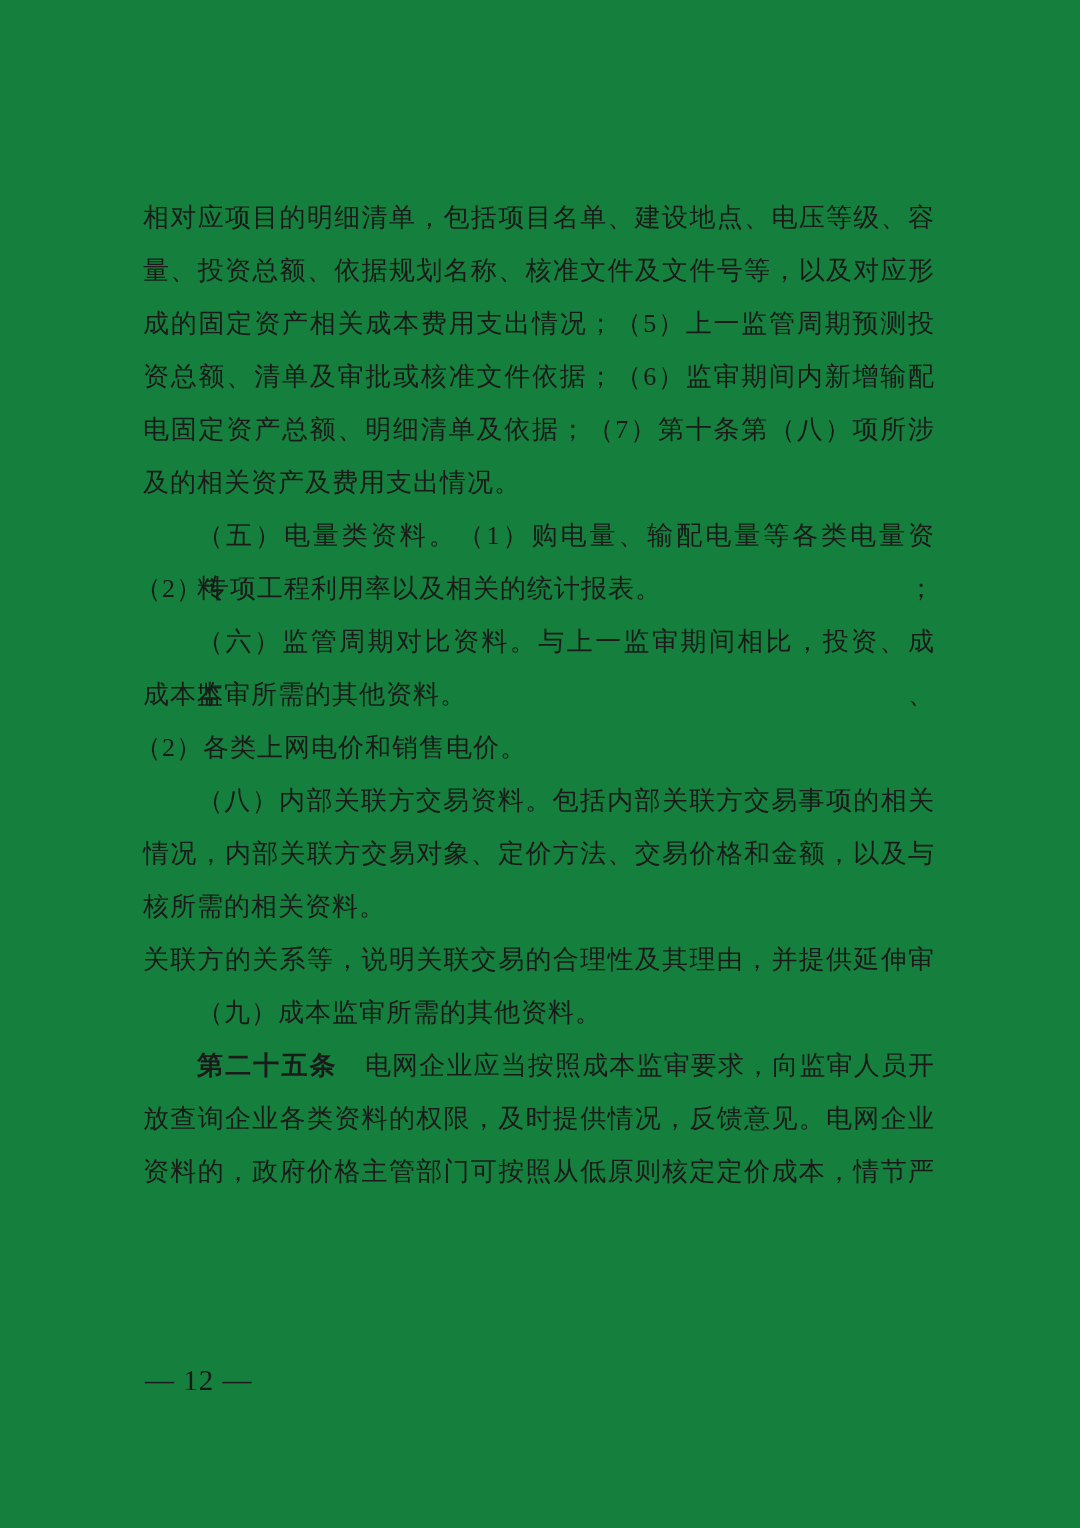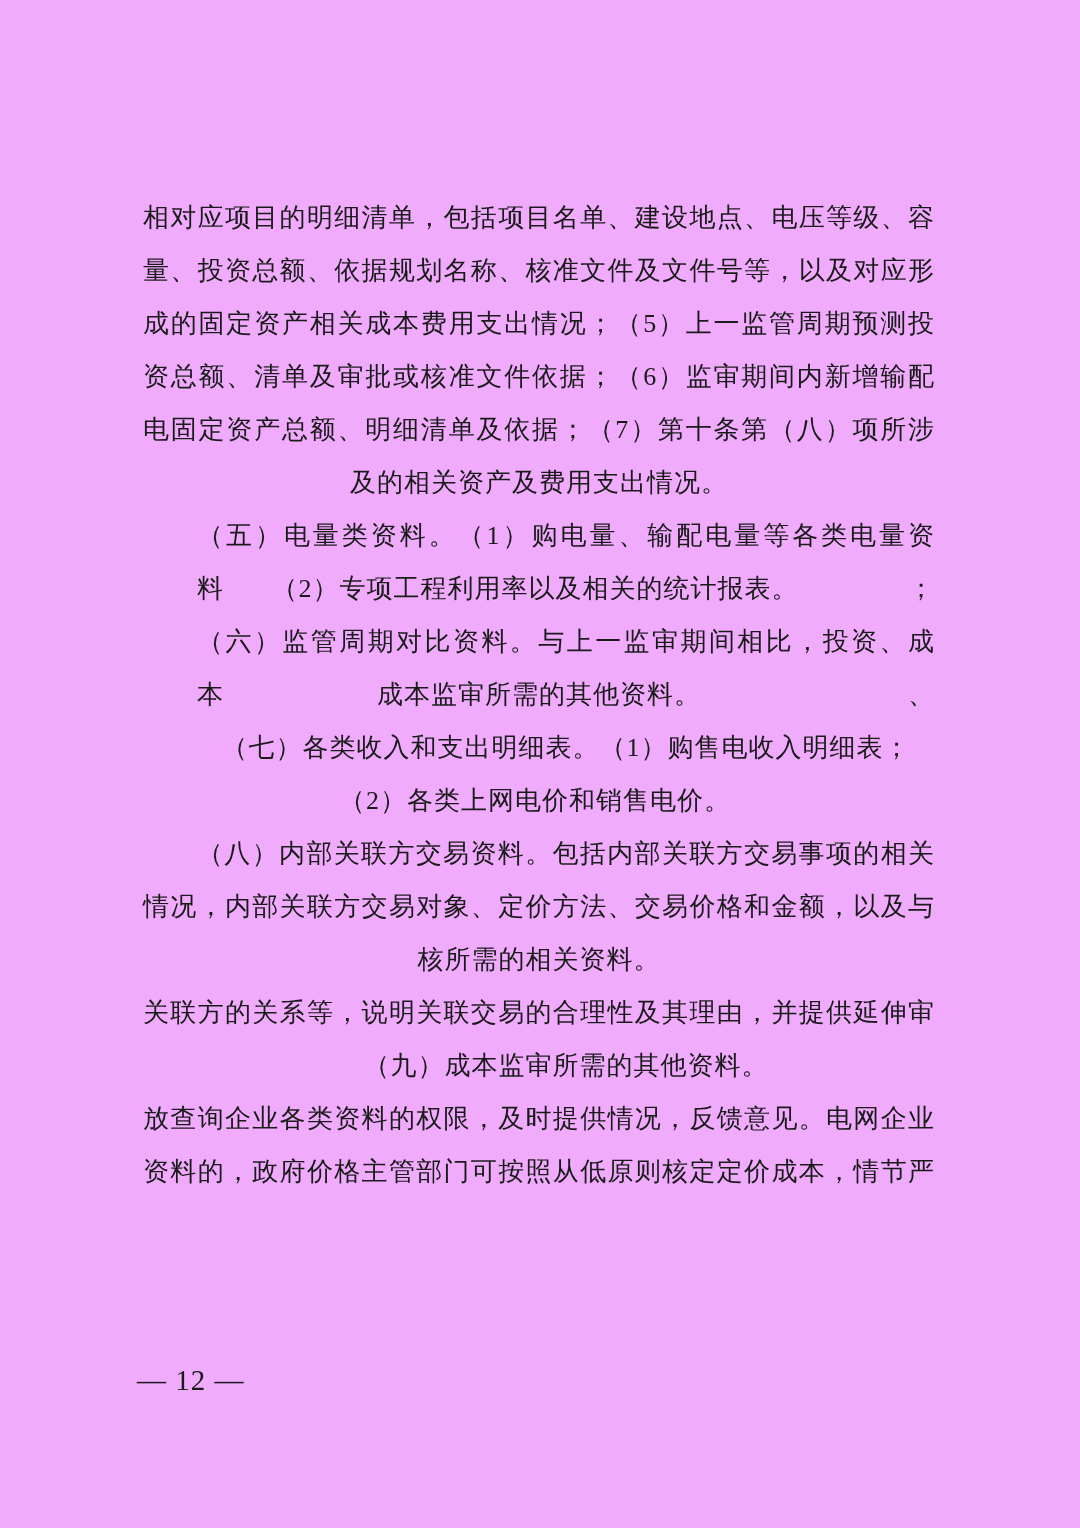--- a/index.html
+++ b/index.html
@@ -2,55 +2,55 @@
 <html><head>
 <meta charset="utf-8">
 <title>Document page</title>
 <style>
   html, body { margin: 0; padding: 0; background: #e8e8e8; }
   .page {
     position: relative;
     width: 1080px;
     height: 1528px;
     margin: 0 auto;
-    background: #f0abfc;
+    background: #15803d;
     color: #1a1a1a;
     font-family: "Liberation Serif", "DejaVu Serif", serif;
     overflow: hidden;
   }
   .content {
     position: absolute;
     left: 143px;
     top: 191px;
     width: 792px;
   }
   .line {
     font-size: 26px;
     height: 53px;
     line-height: 53px;
     letter-spacing: 1px;
     white-space: nowrap;
-    text-align: center;
+    text-align: left;
   }
   .line.full {
     white-space: normal;
     text-align: justify;
     text-align-last: justify;
     text-justify: inter-character;
   }
   .line.indent { padding-left: 54px; }
   .line.paren  { margin-left: -8px; }
   .article-no {
     font-family: "Liberation Sans", "DejaVu Sans", sans-serif;
     font-weight: bold;
     letter-spacing: 2px;
   }
   .footer {
     position: absolute;
-    left: 137px;
+    left: 145px;
     top: 1360px;
     font-size: 29px;
     line-height: 40px;
     letter-spacing: 1px;
     color: #1a1a1a;
   }
 </style>
 </head>
 <body>
 
@@ -59,24 +59,24 @@
       <div class="line full"><span>相对应项目的明细清单，包括项目名单、建设地点、电压等级、容</span></div>
       <div class="line full"><span>量、投资总额、依据规划名称、核准文件及文件号等，以及对应形</span></div>
       <div class="line full"><span>成的固定资产相关成本费用支出情况；（5）上一监管周期预测投</span></div>
       <div class="line full"><span>资总额、清单及审批或核准文件依据；（6）监审期间内新增输配</span></div>
       <div class="line full"><span>电固定资产总额、明细清单及依据；（7）第十条第（八）项所涉</span></div>
       <div class="line"><span>及的相关资产及费用支出情况。</span></div>
       <div class="line full indent"><span>（五）电量类资料。（1）购电量、输配电量等各类电量资料；</span></div>
       <div class="line paren"><span>（2）专项工程利用率以及相关的统计报表。</span></div>
       <div class="line full indent"><span>（六）监管周期对比资料。与上一监审期间相比，投资、成本、</span></div>
       <div class="line"><span>成本监审所需的其他资料。</span></div>
-      <div class="line indent"><span>（七）各类收入和支出明细表。（1）购售电收入明细表；</span></div>
       <div class="line paren"><span>（2）各类上网电价和销售电价。</span></div>
       <div class="line full indent"><span>（八）内部关联方交易资料。包括内部关联方交易事项的相关</span></div>
       <div class="line full"><span>情况，内部关联方交易对象、定价方法、交易价格和金额，以及与</span></div>
       <div class="line"><span>核所需的相关资料。</span></div>
       <div class="line full"><span>关联方的关系等，说明关联交易的合理性及其理由，并提供延伸审</span></div>
       <div class="line indent"><span>（九）成本监审所需的其他资料。</span></div>
+      <div class="line full indent"><span class="article-no">第二十五条</span><span>　电网企业应当按照成本监审要求，向监审人员开</span></div>
       <div class="line full"><span>放查询企业各类资料的权限，及时提供情况，反馈意见。电网企业</span></div>
       <div class="line full"><span>资料的，政府价格主管部门可按照从低原则核定定价成本，情节严</span></div>
     </div>
   <div class="footer">— 12 —</div>
 </div>
 
 </body></html>

